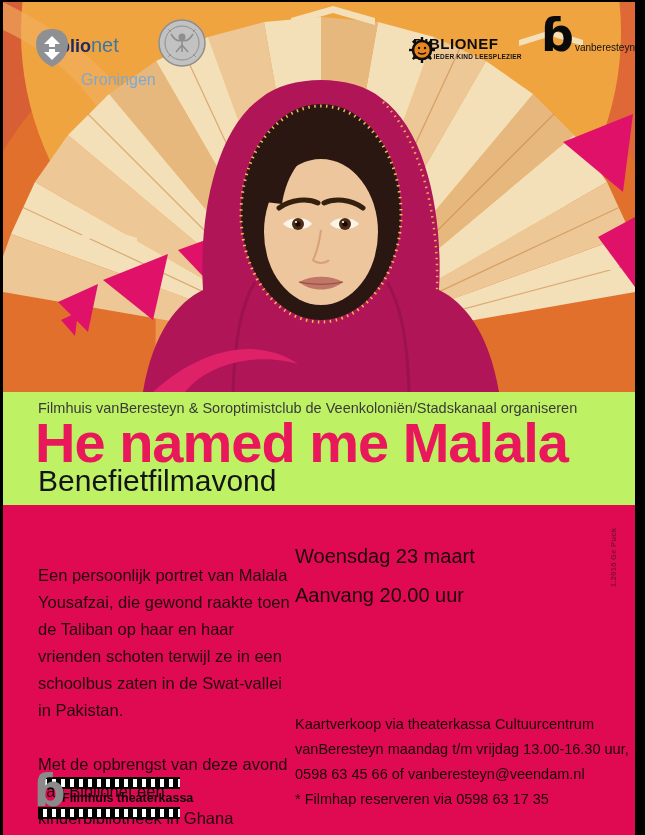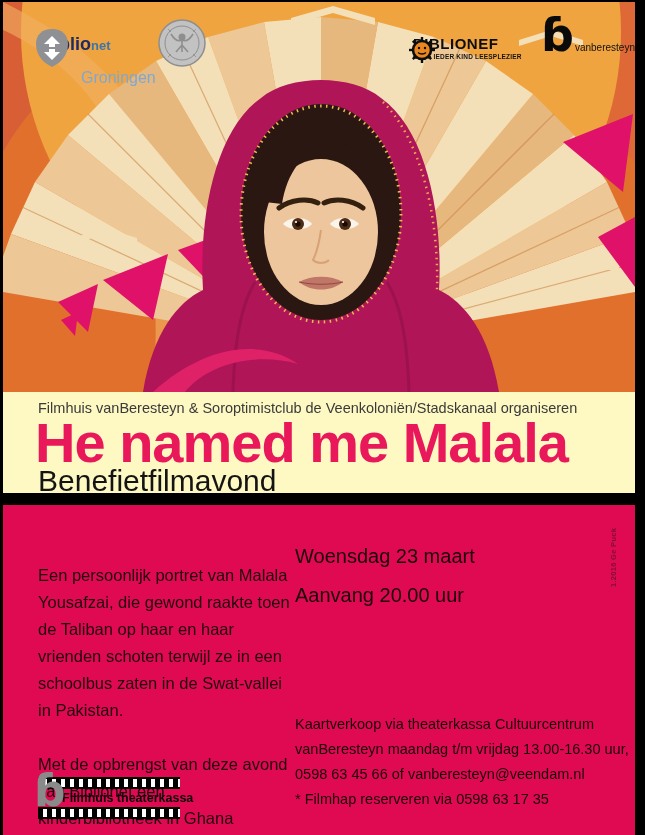--- a/index.html
+++ b/index.html
@@ -1,29 +1,29 @@
 <!DOCTYPE html>
 <html><head>
 <meta charset="utf-8">
 <style>
   html,body{margin:0;padding:0;background:#000;}
   .screen{position:relative;width:645px;height:835px;background:#000;overflow:hidden;
           font-family:"Liberation Sans","DejaVu Sans",sans-serif;}
   .section{position:absolute;left:3px;width:632px;}
   .image-section{top:2px;height:390px;background:#E2702D;}
   .image-section svg{position:absolute;left:0;top:0;}
-  .white-section{top:392px;height:101px;background:#fef9c3;}
+  .white-section{top:392px;height:113px;background:#bef264;}
   .pink-section{top:505px;height:390px;background:#E00A52;}
 
   
   .logo{position:absolute;display:flex;align-items:flex-start;}
   .biblionet{left:33px;top:27px;}
   .biblionet .txt{margin-left:5px;margin-top:6px;line-height:1;}
   .bn1{font-size:18px;font-weight:bold;color:#1F2B63;}
-  .bn2{font-size:13px;font-weight:bold;color:#3C76A8;}
+  .bn2{font-size:20px;font-weight:normal;color:#3C76A8;}
   .bn3{display:block;font-size:16px;color:#7FA8CF;margin-top:17px;padding-left:40px;}
   .seal{left:155px;top:17px;}
   .biblionef{left:405px;top:34px;}
   .biblionef .txt{margin-left:5px;line-height:1;}
   .bf1{font-size:15px;font-weight:bold;color:#0d0d0d;letter-spacing:.5px;}
   .bf2{display:block;font-size:6.5px;font-weight:bold;color:#141414;margin-top:2px;letter-spacing:.2px;}
   .vanberesteyn{left:538px;top:10px;}
   .vb-glyph{font-family:"DejaVu Sans",sans-serif;font-size:46px;line-height:46px;color:#0a0a0a;font-weight:bold;}
   .vb-txt{font-size:10px;color:#111;margin-top:30px;margin-left:1px;}
 

